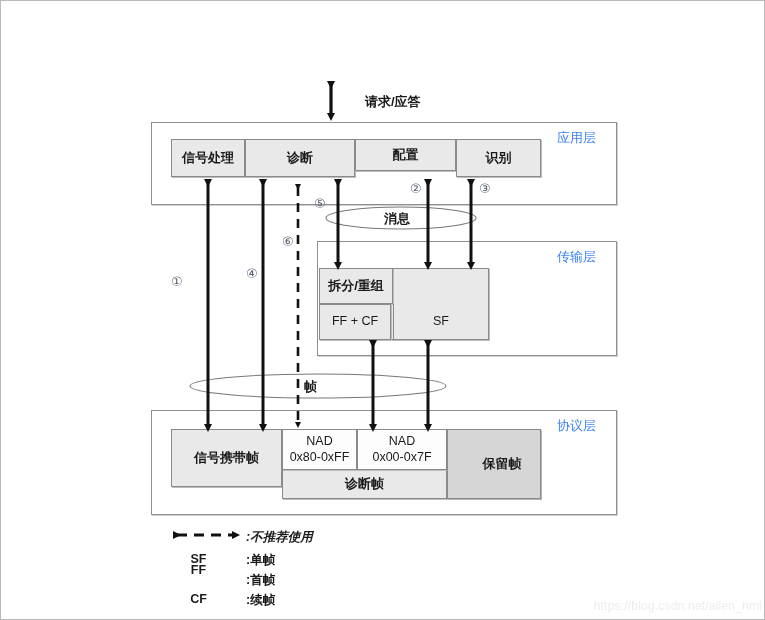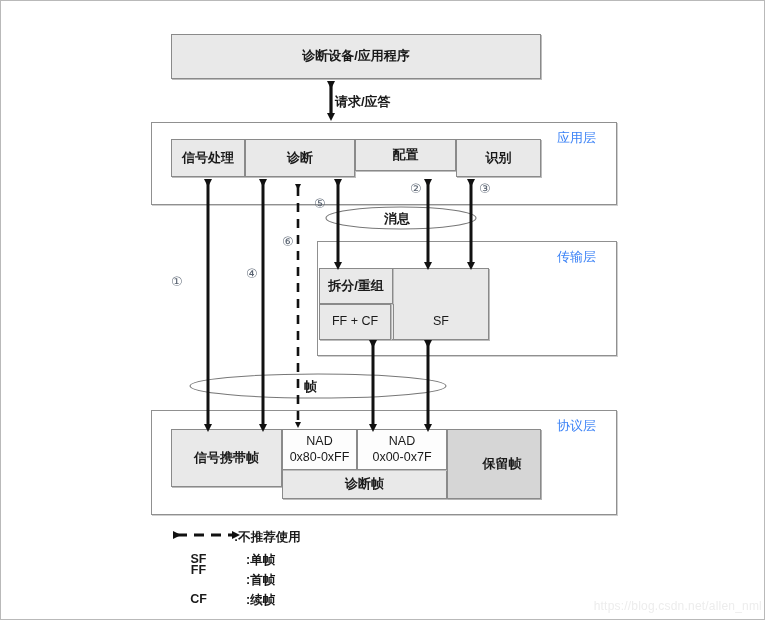--- a/index.html
+++ b/index.html
@@ -110,25 +110,22 @@
     font-weight: bold;
     color: #1a1a1a;
     white-space: nowrap;
   }
 </style>
 </head>
 <body>
 
 <div id="canvas">
 
-  <div class="box filled cn" style="left:170px; top:33px; width:370px; height:45px;">
-    <span>诊断设备/应用程序</span>
-  </div>
-
-  <div class="edge-text" style="left:334px; top:92px;">请求/应答</div>
+
+  <div class="edge-text" style="left:364px; top:92px;">请求/应答</div>
 
   <div class="box outer-layer" style="left:150px; top:121px; width:466px; height:83px;"></div>
   <div class="layer-label" style="left:556px; top:128px;">应用层</div>
 
   <div class="box filled cn" style="left:170px; top:138px; width:74px; height:38px;">
     <span>信号处理</span>
   </div>
   <div class="box filled cn" style="left:244px; top:138px; width:110px; height:38px;">
     <span>诊断</span>
   </div>
@@ -180,21 +177,21 @@
   <div class="ellipse-label" style="left:383px; top:209px;">消息</div>
   <div class="ellipse-label" style="left:303px; top:377px;">帧</div>
 
   <div class="circ-num" style="left:170px; top:273px;">①</div>
   <div class="circ-num" style="left:409px; top:180px;">②</div>
   <div class="circ-num" style="left:478px; top:180px;">③</div>
   <div class="circ-num" style="left:245px; top:265px;">④</div>
   <div class="circ-num" style="left:313px; top:195px;">⑤</div>
   <div class="circ-num" style="left:281px; top:233px;">⑥</div>
 
-  <div class="legend-val" style="left:233px; top:528px;">:不推荐使用</div>
+  <div class="legend-val" style="left:245px; top:528px;font-style:italic;">:不推荐使用</div>
   <div class="legend-key" style="left:170px; top:551px; width:55px;">SF</div>
   <div class="legend-val" style="left:245px; top:551px;">:单帧</div>
   <div class="legend-key" style="left:170px; top:562px; width:55px;">FF</div>
   <div class="legend-val" style="left:245px; top:571px;">:首帧</div>
   <div class="legend-key" style="left:170px; top:591px; width:55px;">CF</div>
   <div class="legend-val" style="left:245px; top:591px;">:续帧</div>
 
   <div class="watermark">https://blog.csdn.net/allen_nml</div>
 
   <svg class="overlay" viewBox="0 0 765 620">

